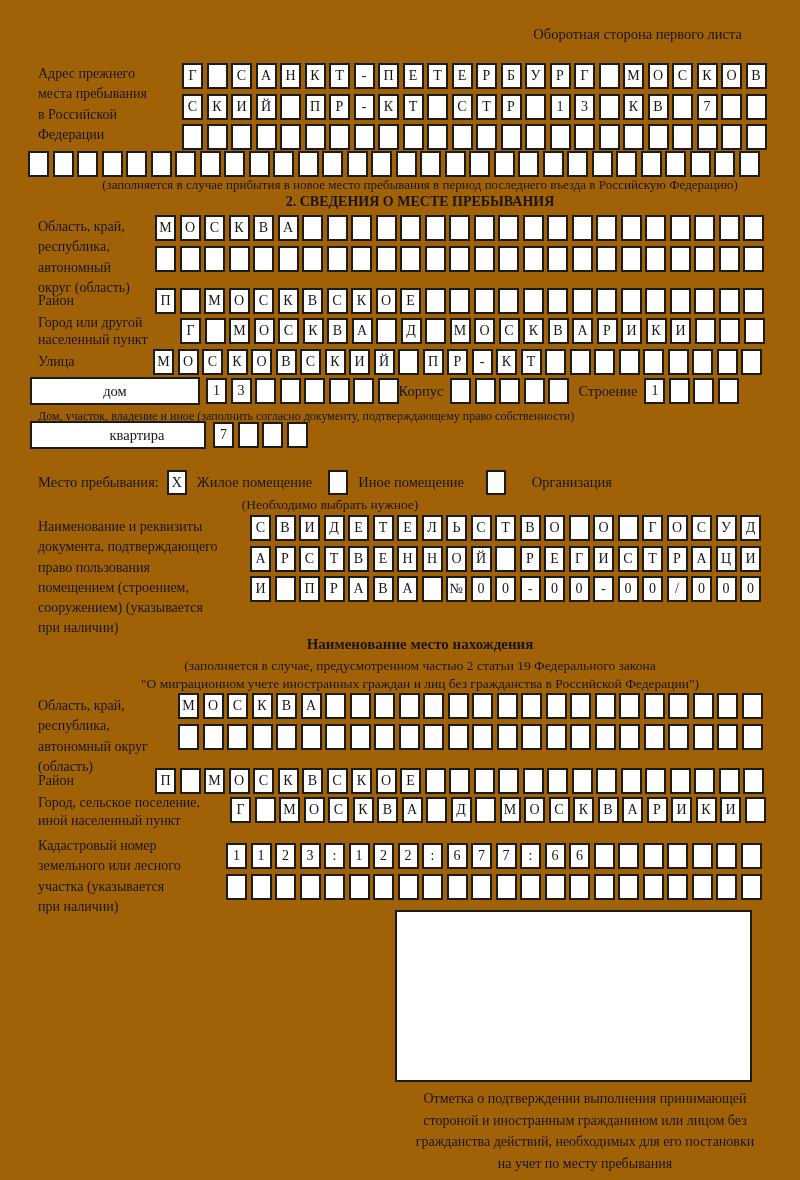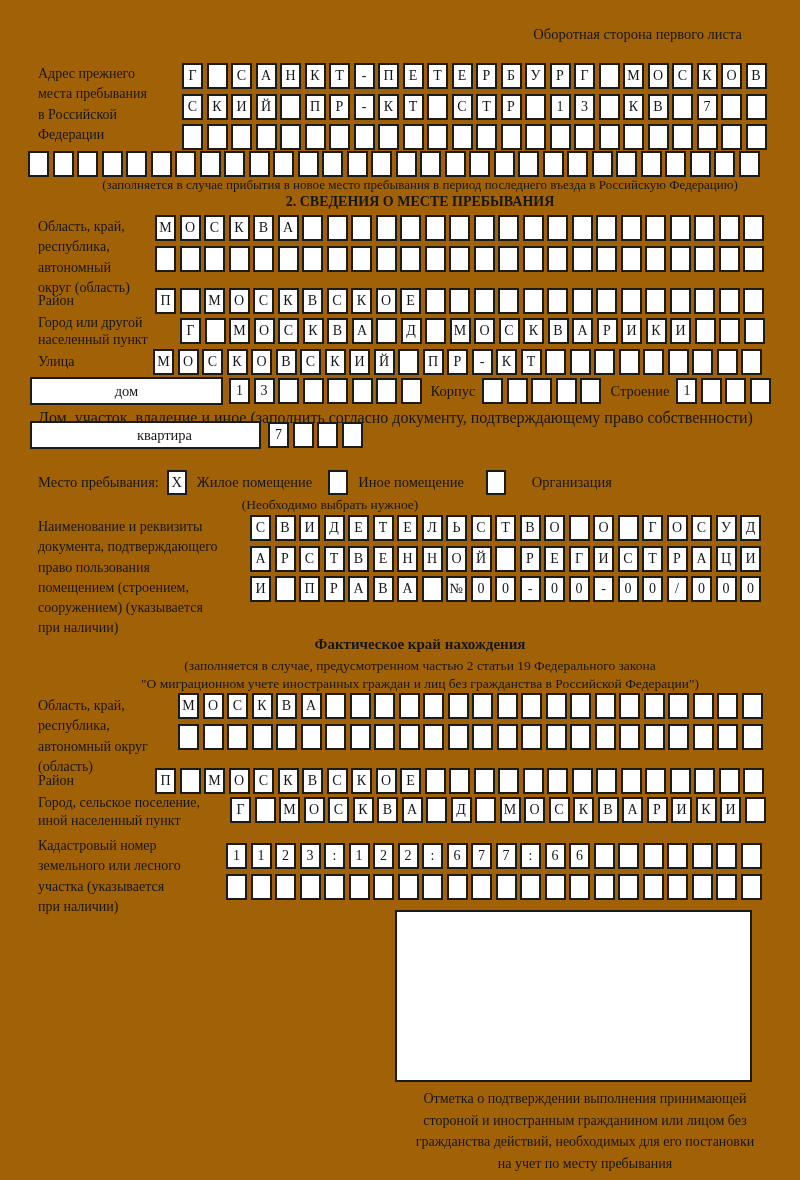--- a/index.html
+++ b/index.html
@@ -13,21 +13,21 @@
   .cells { display:flex; gap:3.5px; }
   .cell {
     flex:0 0 21px; width:21px; height:26px; border:2px solid #1b1b1b;
     display:flex; align-items:center; justify-content:center;
     font-size:14px; line-height:1; background:#fff;
   }
   .rowstack .cells { margin-bottom:4.5px; }
   .center { left:0; width:800px; text-align:center;padding-left:40px; }
   .title { font-weight:bold; font-size:14px; }
   .note { font-size:13px; white-space:pre-line; }
-  .caption { font-size:16px; }
+  .caption { font-size:12px; }
   .fieldbox {
     height:28px; border:2px solid #1b1b1b; background:#fff;
     display:flex; align-items:center; justify-content:center; font-size:14.5px;
   }
   .hflex { display:flex; align-items:center; }
   .inline-lbl { font-size:14.5px; line-height:1; white-space:nowrap; }
   .chk {
     width:20px; height:25px; border:2px solid #1b1b1b; background:#fff;
     display:inline-flex; align-items:center; justify-content:center;
     font-size:14.5px; line-height:1;
@@ -304,51 +304,51 @@
       <div class="cell"></div>
       <div class="cell"></div>
       <div class="cell"></div>
       <div class="cell"></div>
       <div class="cell"></div>
       <div class="cell"></div>
       <div class="cell"></div>
     </div>
 
   <div class="abs hflex" style="top:377px; left:30px;">
-    <div class="fieldbox" style="width:193px;">дом</div>
+    <div class="fieldbox" style="width:170px;">дом</div>
     <div class="cells" style="margin-left:6px;">
         <div class="cell">1</div>
         <div class="cell">3</div>
         <div class="cell"></div>
         <div class="cell"></div>
         <div class="cell"></div>
         <div class="cell"></div>
         <div class="cell"></div>
         <div class="cell"></div>
       </div>
-    <div class="inline-lbl" style="margin-left:9px;">Корпус</div>
+    <div class="inline-lbl" style="">Корпус</div>
     <div class="cells" style="margin-left:7px;">
         <div class="cell"></div>
         <div class="cell"></div>
         <div class="cell"></div>
         <div class="cell"></div>
         <div class="cell"></div>
       </div>
     <div class="inline-lbl" style="margin-left:9px;">Строение</div>
     <div class="cells" style="margin-left:7px;">
         <div class="cell">1</div>
         <div class="cell"></div>
         <div class="cell"></div>
         <div class="cell"></div>
       </div>
   </div>
   <div class="abs caption" style="top:409px; left:38px;">Дом, участок, владение и иное (заполнить согласно документу, подтверждающему право собственности)</div>
 
   <div class="abs hflex" style="top:421px; left:30px;">
-    <div class="fieldbox" style="width:231px;padding-left:38px;">квартира</div>
+    <div class="fieldbox" style="width:176px;padding-left:38px;">квартира</div>
     <div class="cells" style="margin-left:7px;">
         <div class="cell">7</div>
         <div class="cell"></div>
         <div class="cell"></div>
         <div class="cell"></div>
       </div>
   </div>
 
   <div class="abs note" style="top:497px; left:180px; width:300px; text-align:center; font-size:13.5px;">(Необходимо выбрать нужное)</div>
   <div class="abs hflex" style="top:470px; left:38px;">
@@ -432,21 +432,21 @@
         <div class="cell">-</div>
         <div class="cell">0</div>
         <div class="cell">0</div>
         <div class="cell">/</div>
         <div class="cell">0</div>
         <div class="cell">0</div>
         <div class="cell">0</div>
       </div>
   </div>
 
-  <div class="abs center title" style="top:636px; font-size:15px;">Фактическое край нахождения</div>
+  <div class="abs center title" style="top:636px; font-size:15px;">Наименование место нахождения</div>
   <div class="abs center note" style="top:657px; font-size:13.5px; line-height:1.3;">(заполняется в случае, предусмотренном частью 2 статьи 19 Федерального закона
 "О миграционном учете иностранных граждан и лиц без гражданства в Российской Федерации")</div>
 
   <div class="abs lbl" style="top:696px; left:38px; width:150px;">Область, край,
 республика,
 автономный округ
 (область)</div>
   <div class="abs rowstack" style="top:693px; left:178px;">
     <div class="cells">
         <div class="cell">М</div>

